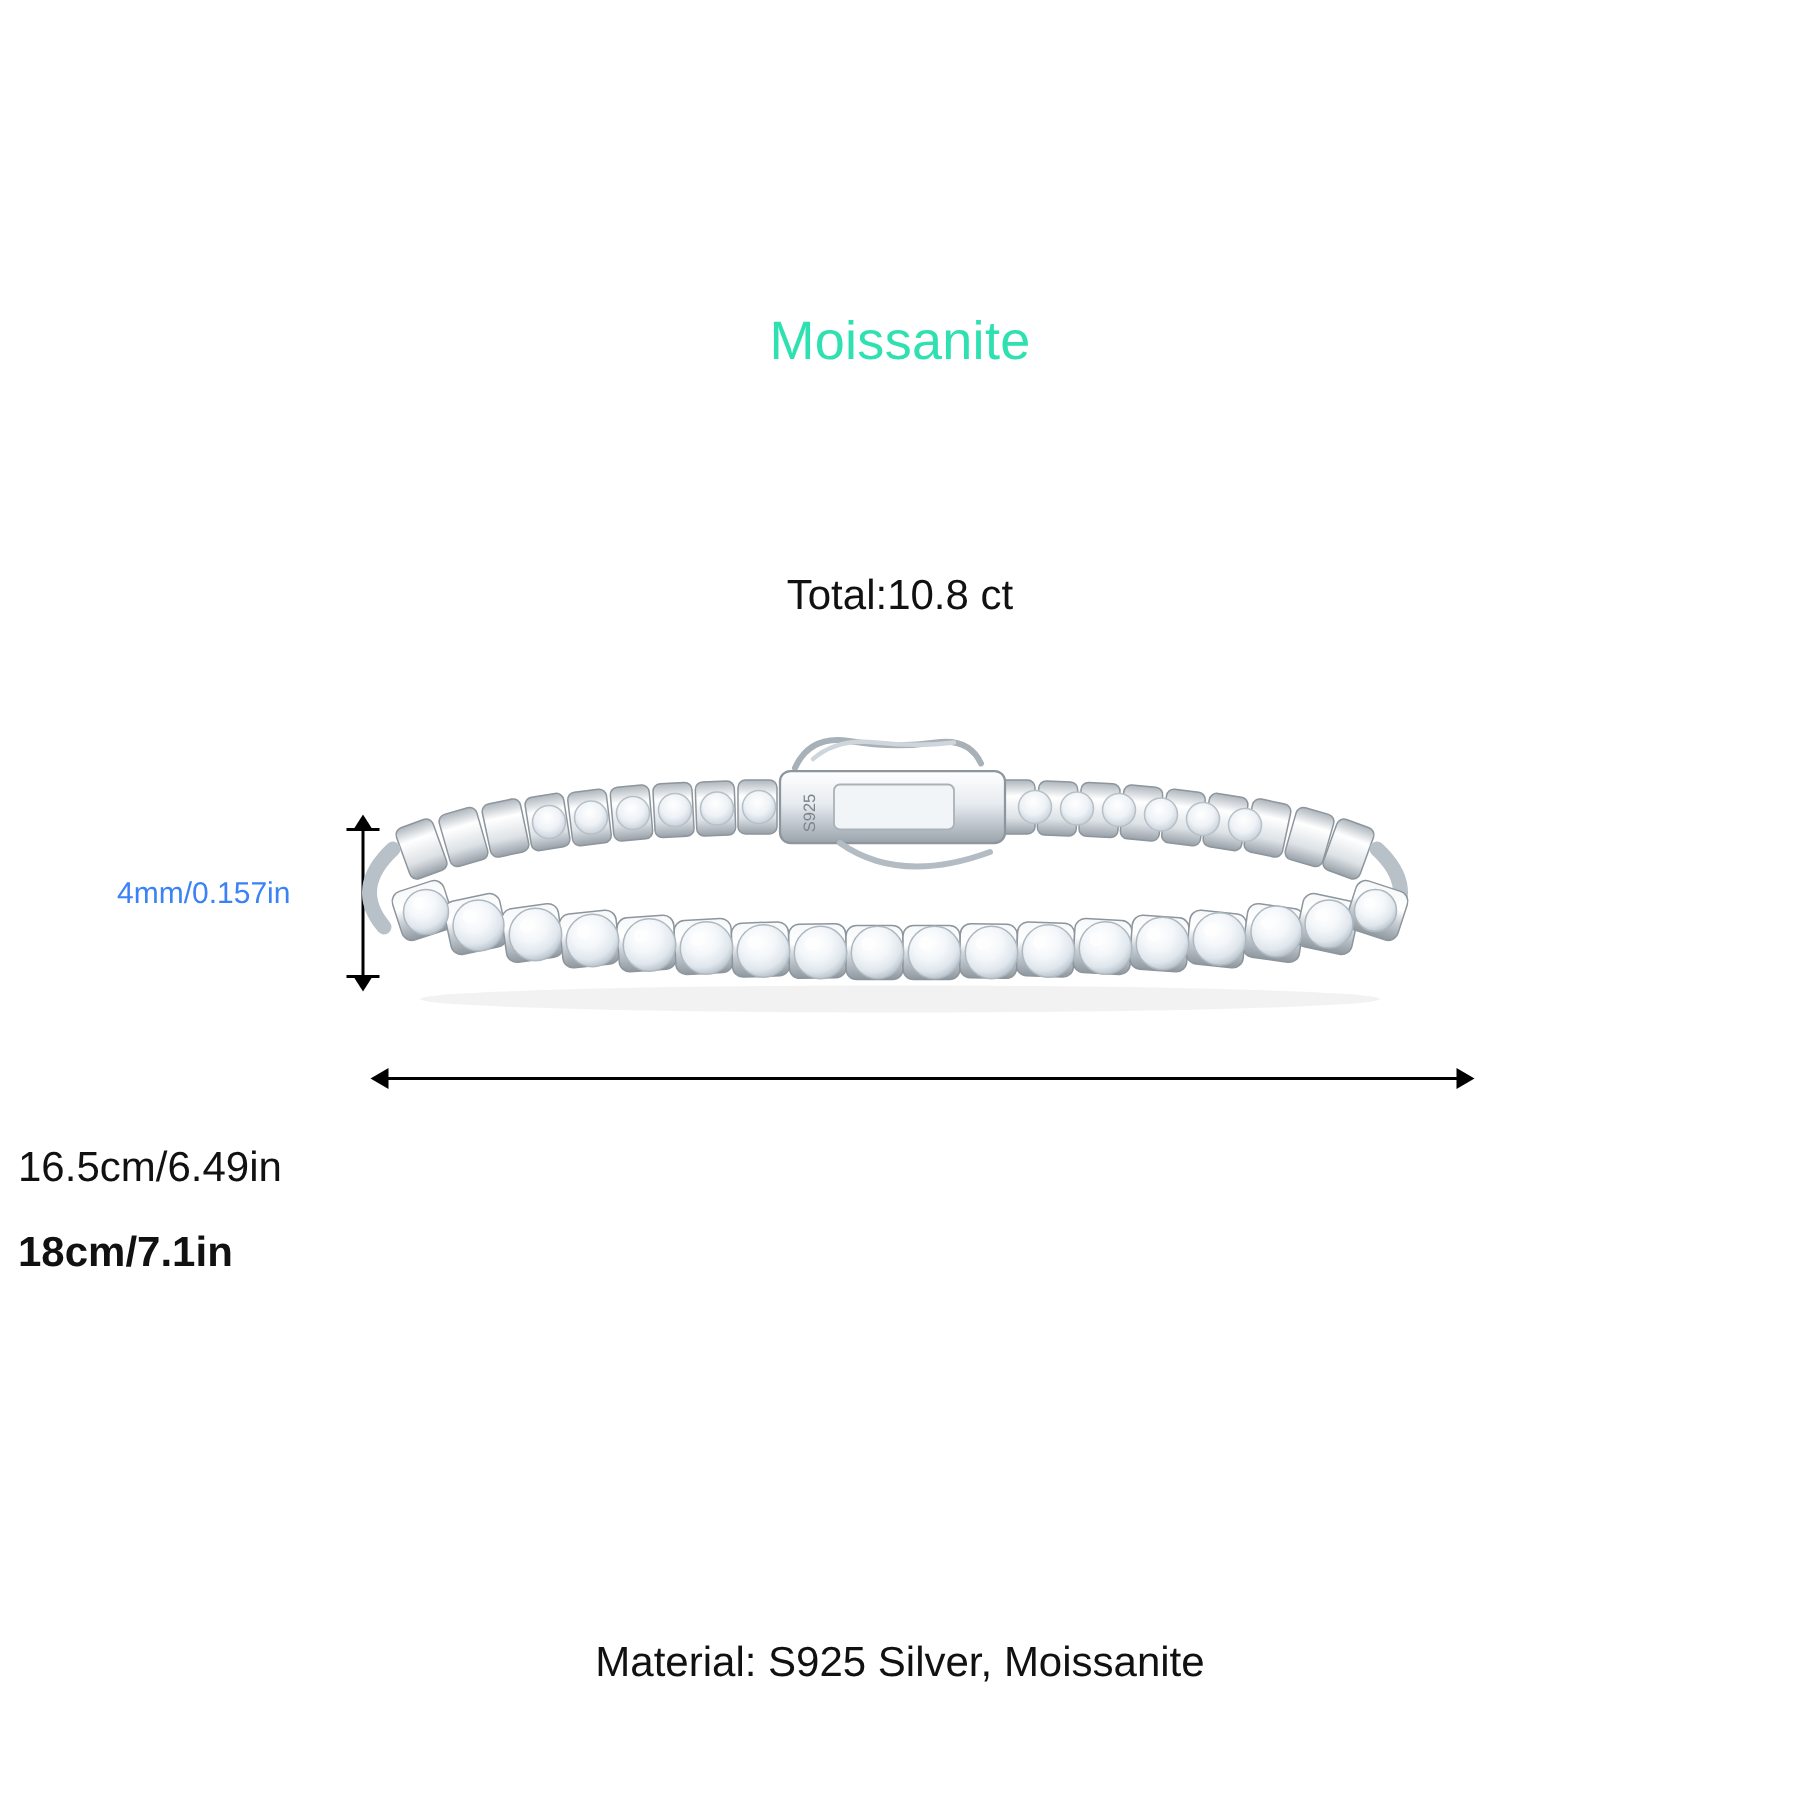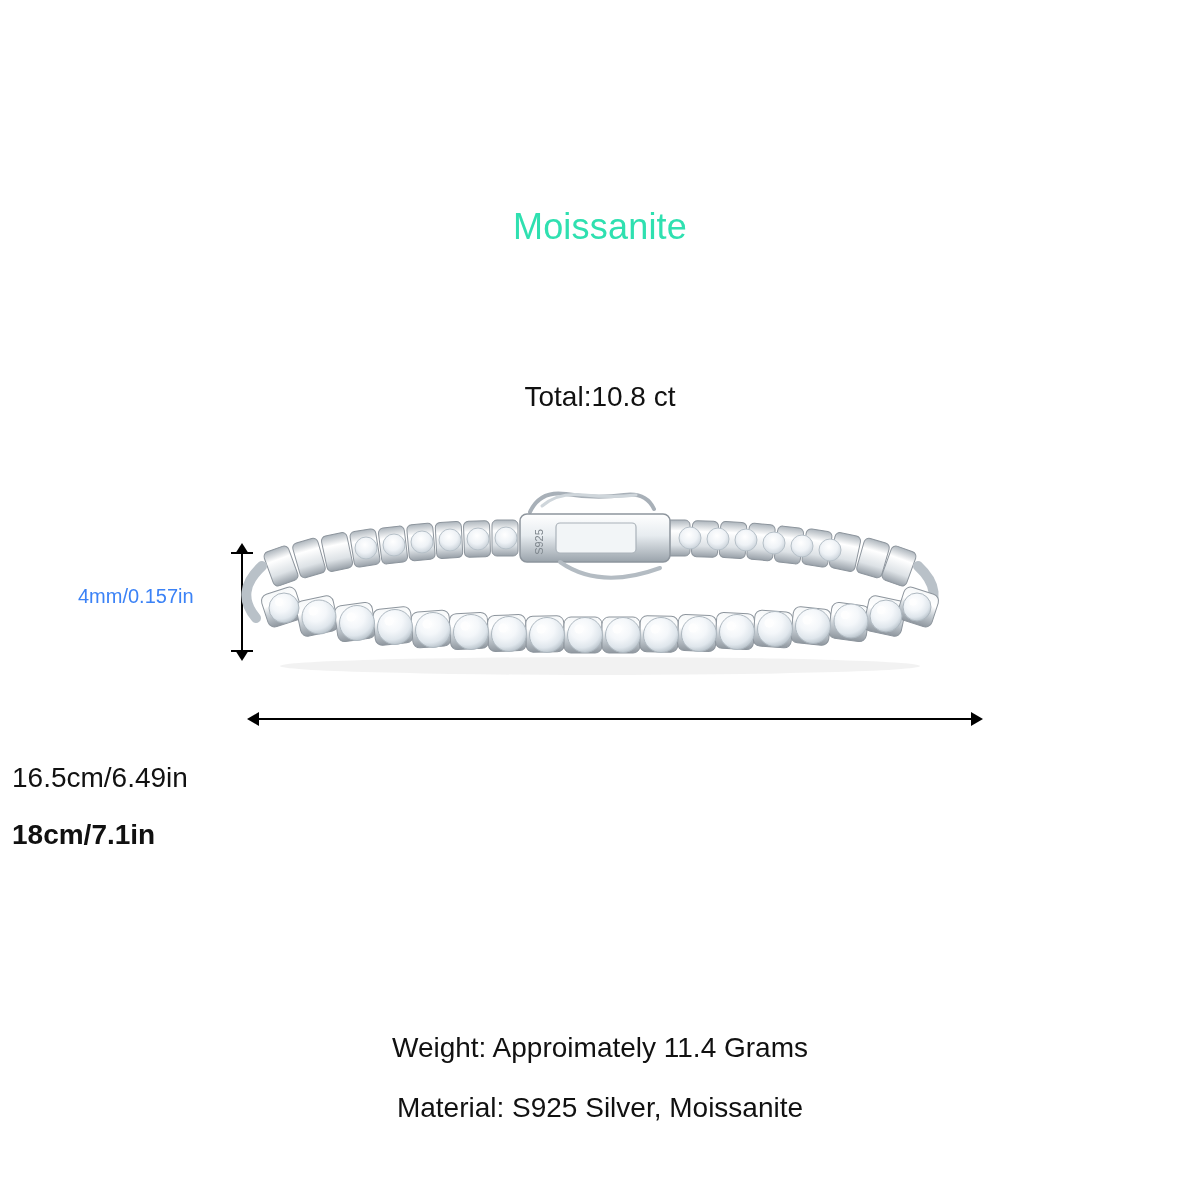--- a/index.html
+++ b/index.html
@@ -318,16 +318,15 @@
 
       <ellipse cx="600" cy="196" rx="320" ry="9" fill="#000000" opacity="0.05"></ellipse>
     </svg>
   </div>
 
   <div class="h-arrow"></div>
 
   <div class="size-line size-1">16.5cm/6.49in</div>
   <div class="size-line size-2">18cm/7.1in</div>
 
-  <div class="footer-line footer-1">Weight: Approimately 11.4 Grams</div>
   <div class="footer-line footer-2">Material: S925 Silver, Moissanite</div>
 
 </div>
 
 </body></html>

